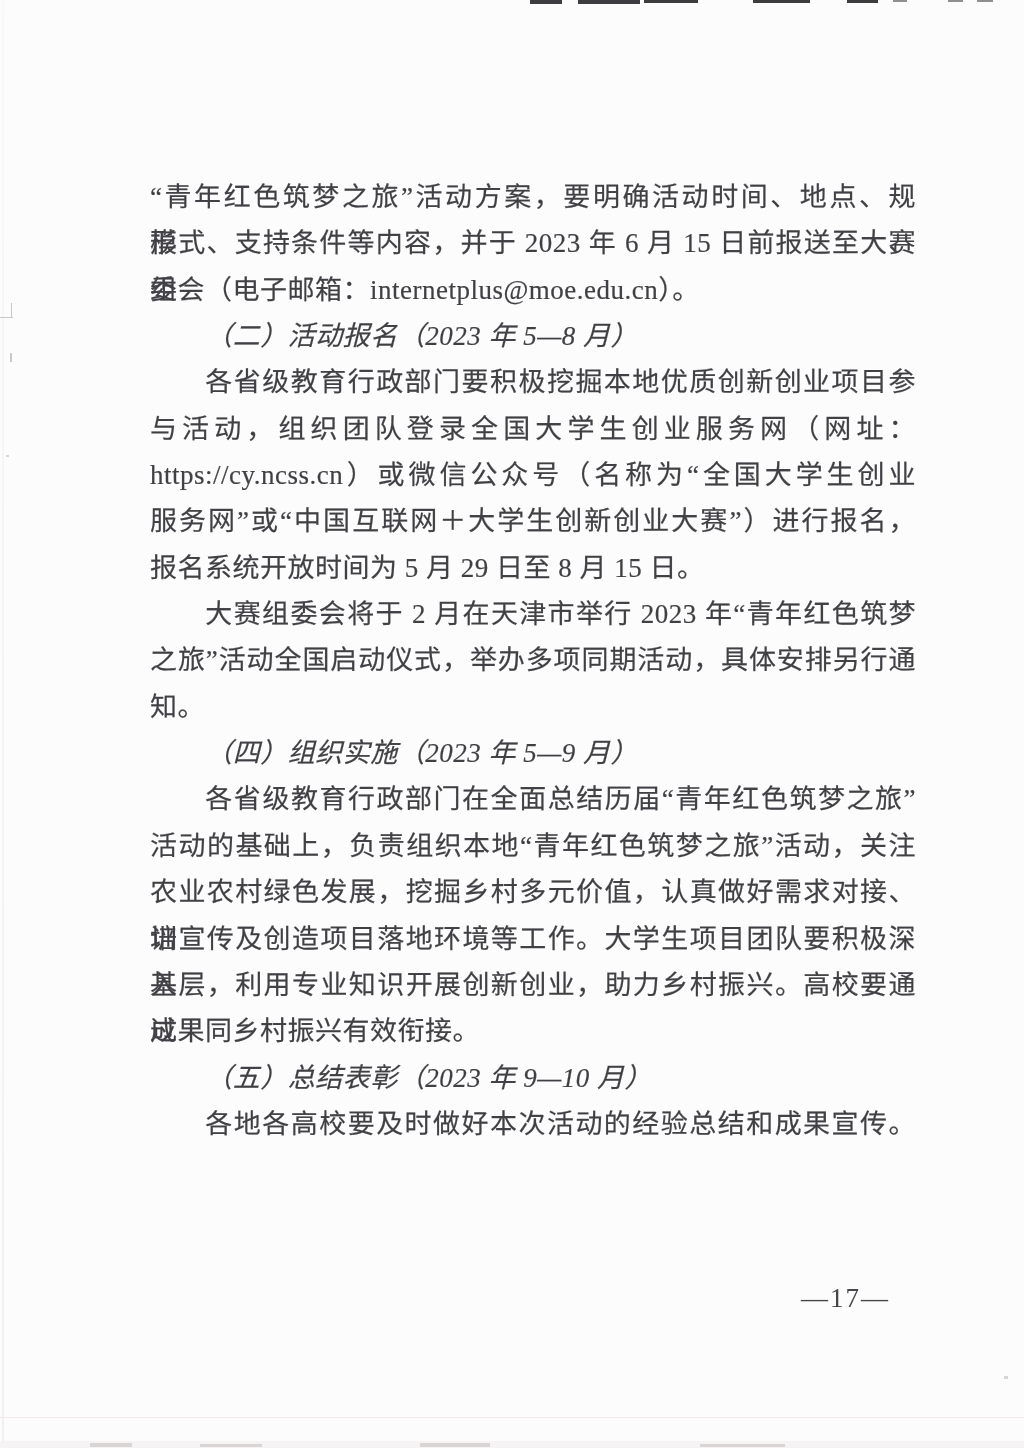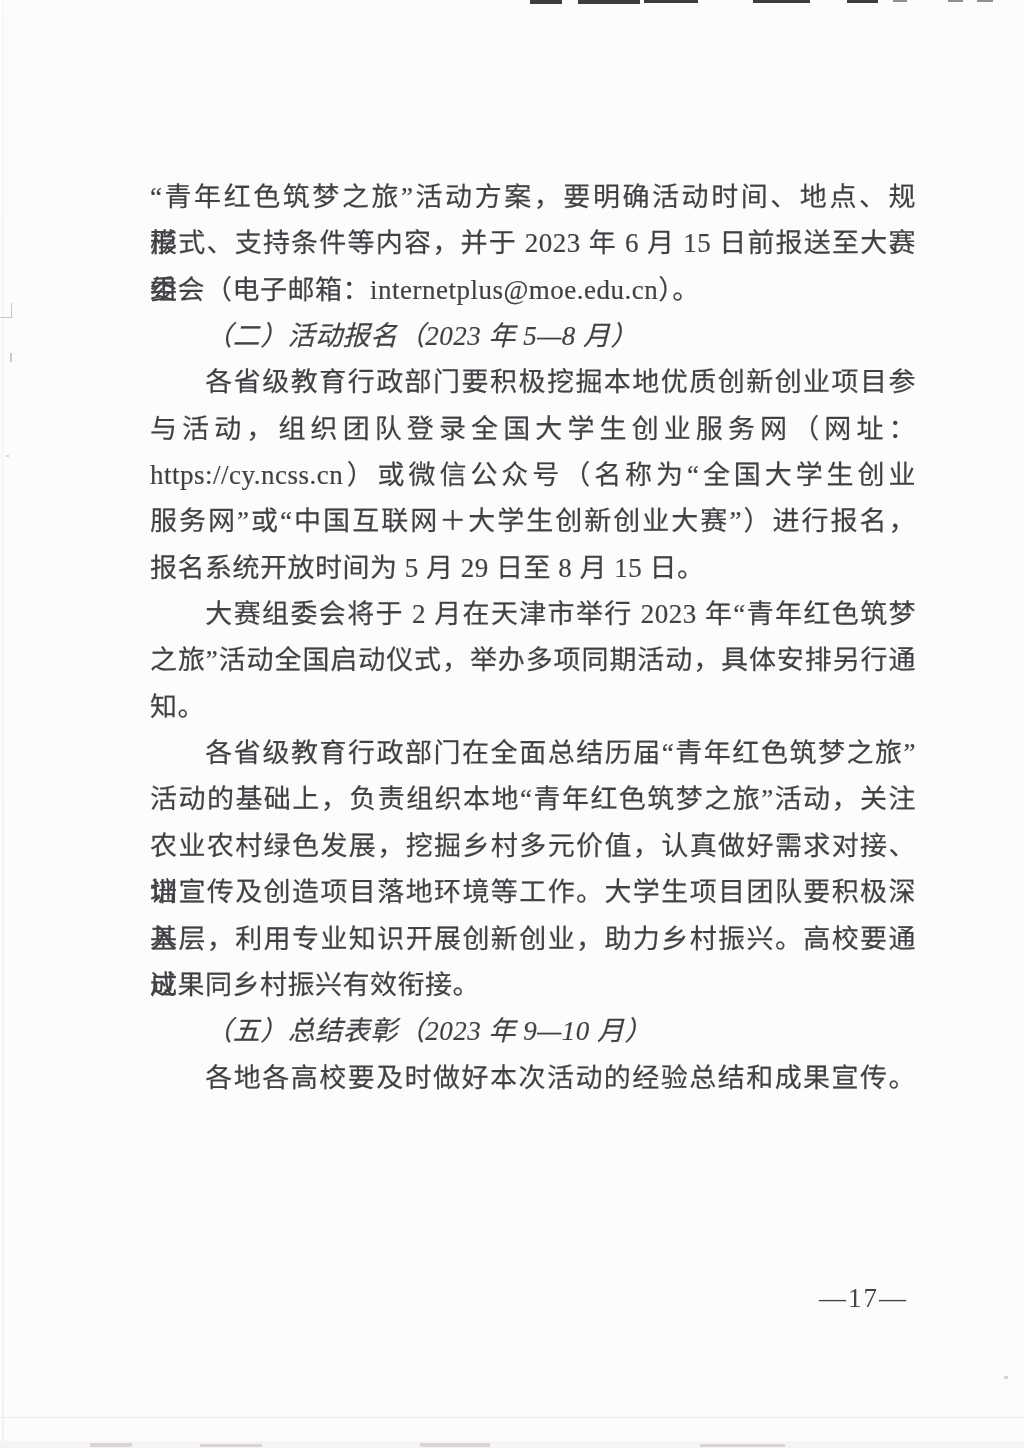--- a/index.html
+++ b/index.html
@@ -39,21 +39,21 @@
     -webkit-text-stroke: 0.2px #55555a;
   }
   
   .full  { text-align: justify; text-align-last: justify; }
   .start { text-align: justify; text-align-last: justify; text-indent: 2.05em; }
   .head  { text-indent: 2.05em; font-style: italic; }
   .end   { text-align: left; }
 
   .page-number {
     position: absolute;
-    left: 150px;
+    left: 132px;
     top: 1283px;
     width: 758px;
     text-align: right;
     font-size: 27px;
     letter-spacing: 2px;
     color: #46464a;
   }
 
   
   .artifact { position: absolute; }
@@ -109,20 +109,21 @@
     <div data-name="text-line" class="end">委会（电子邮箱：internetplus@moe.edu.cn）。</div>
     <div data-name="text-line" class="head">（二）活动报名（2023 年 5—8 月）</div>
     <div data-name="text-line" class="start">各省级教育行政部门要积极挖掘本地优质创新创业项目参</div>
     <div data-name="text-line" class="full">与活动，组织团队登录全国大学生创业服务网（网址：</div>
     <div data-name="text-line" class="full">https://cy.ncss.cn）或微信公众号（名称为“全国大学生创业</div>
     <div data-name="text-line" class="full">服务网”或“中国互联网＋大学生创新创业大赛”）进行报名，</div>
     <div data-name="text-line" class="end">报名系统开放时间为 5 月 29 日至 8 月 15 日。</div>
     <div data-name="text-line" class="start">大赛组委会将于 2 月在天津市举行 2023 年“青年红色筑梦</div>
     <div data-name="text-line" class="full">之旅”活动全国启动仪式，举办多项同期活动，具体安排另行通</div>
     <div data-name="text-line" class="end">知。</div>
+    <div data-name="text-line" class="head">（四）组织实施（2023 年 5—9 月）</div>
     <div data-name="text-line" class="start">各省级教育行政部门在全面总结历届“青年红色筑梦之旅”</div>
     <div data-name="text-line" class="full">活动的基础上，负责组织本地“青年红色筑梦之旅”活动，关注</div>
     <div data-name="text-line" class="full">农业农村绿色发展，挖掘乡村多元价值，认真做好需求对接、培</div>
     <div data-name="text-line" class="full">训宣传及创造项目落地环境等工作。大学生项目团队要积极深入</div>
     <div data-name="text-line" class="full">基层，利用专业知识开展创新创业，助力乡村振兴。高校要通过</div>
     <div data-name="text-line" class="end">成果同乡村振兴有效衔接。</div>
     <div data-name="text-line" class="head">（五）总结表彰（2023 年 9—10 月）</div>
     <div data-name="text-line" class="start">各地各高校要及时做好本次活动的经验总结和成果宣传。</div>
   </div>
 

